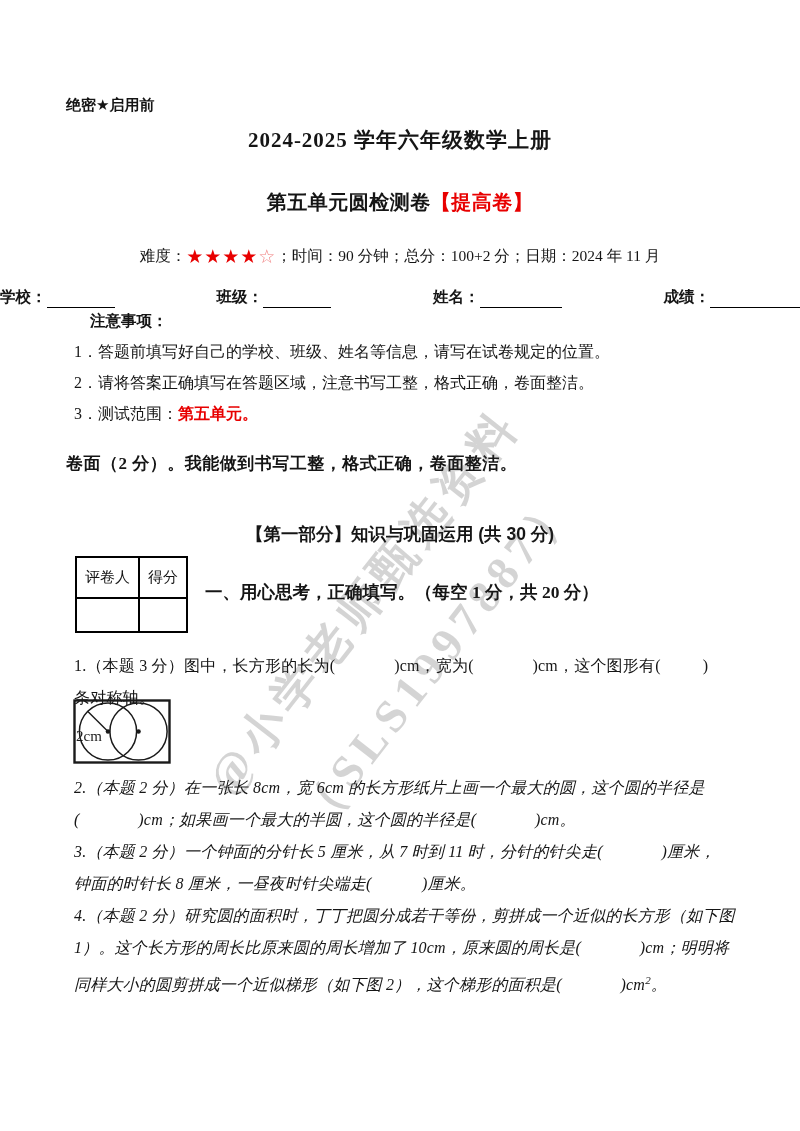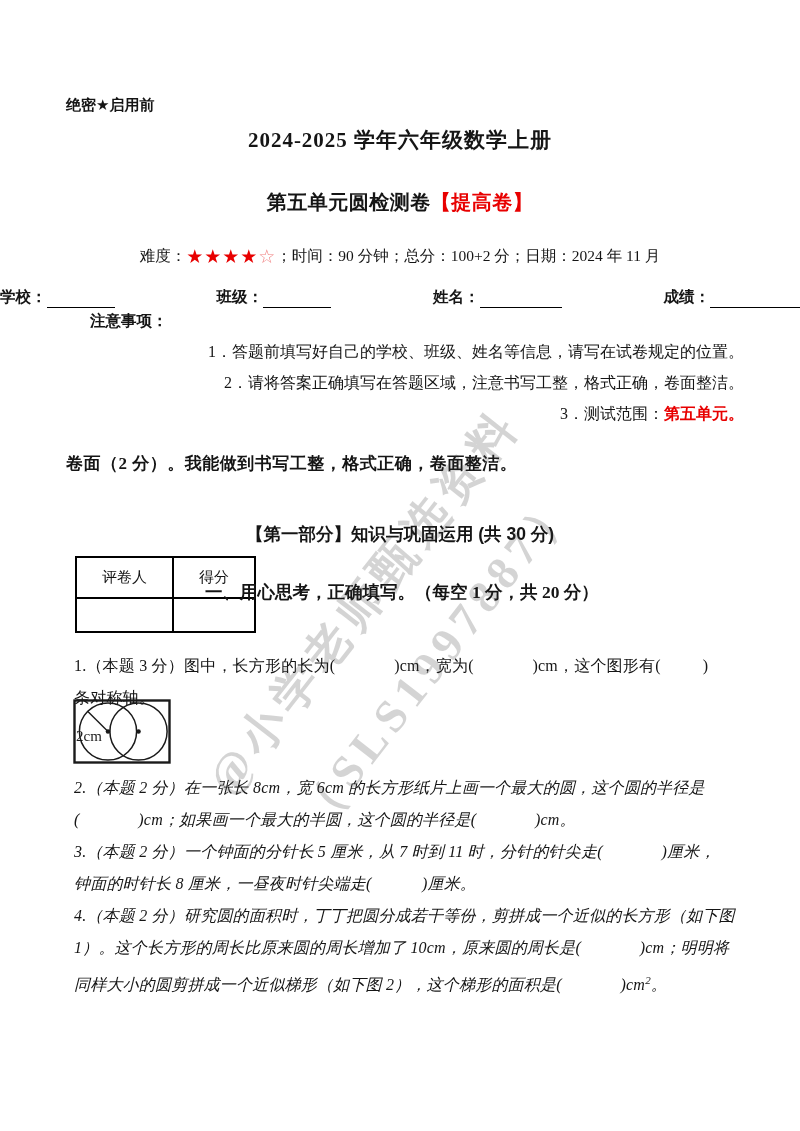--- a/index.html
+++ b/index.html
@@ -26,30 +26,30 @@
   .meta .star-empty { color:#f08080; }
 
   .fields { top:287px; left:0; right:0; display:flex; justify-content:space-between; gap:30px; font-size:15.5px; }
   .fields .pair { display:flex; align-items:flex-end; }
   .fields .lbl { font-family:"Liberation Sans","DejaVu Sans",sans-serif; font-weight:bold; }
   .blank { display:inline-block; border-bottom:1.5px solid #000; height:16px; }
   .b68 { width:68px; } .b80 { width:82px; } .b88 { width:90px; }
 
   .notice-title { top:311px; left:90px; font-family:"Liberation Sans","DejaVu Sans",sans-serif; font-weight:bold; font-size:15.5px; }
   .notice { top:336px; left:74px; right:56px; font-size:16px; }
-  .notice .item { line-height:31px; white-space:pre-wrap;text-align:right; }
+  .notice .item { line-height:31px; white-space:pre-wrap; }
   .notice .hl { color:#e80000; font-weight:bold; }
 
   .statement { top:452px; left:66px; font-size:17px; font-weight:bold; letter-spacing:0.5px; }
 
   .part-heading { top:522px; font-size:17.5px; font-weight:bold; font-family:"Liberation Sans","DejaVu Sans",sans-serif; }
 
   .score-table { top:556px; left:75px; border:2.5px solid #000; border-collapse:collapse; font-size:15px; }
   .score-table td { border:2px solid #000; text-align:center; vertical-align:middle; }
-  .score-table .h td { height:41px; padding:0 25px; }
+  .score-table .h td { height:41px; padding:0 8px; }
   .score-table .r td { height:34px; }
 
   .section-heading { top:580px; left:205px; font-size:17.5px; font-weight:bold; }
 
   .qblock { font-size:16px; letter-spacing:0.2px; }
   .q-line { line-height:32px; white-space:pre-wrap; }
   .q1 { top:650px; left:74px; right:46px;font-family:Liberation Serif, serif; }
   .qrest { top:772px; left:74px; right:44px;font-style:italic; }
   sup.sq { font-size:11px; }
 

